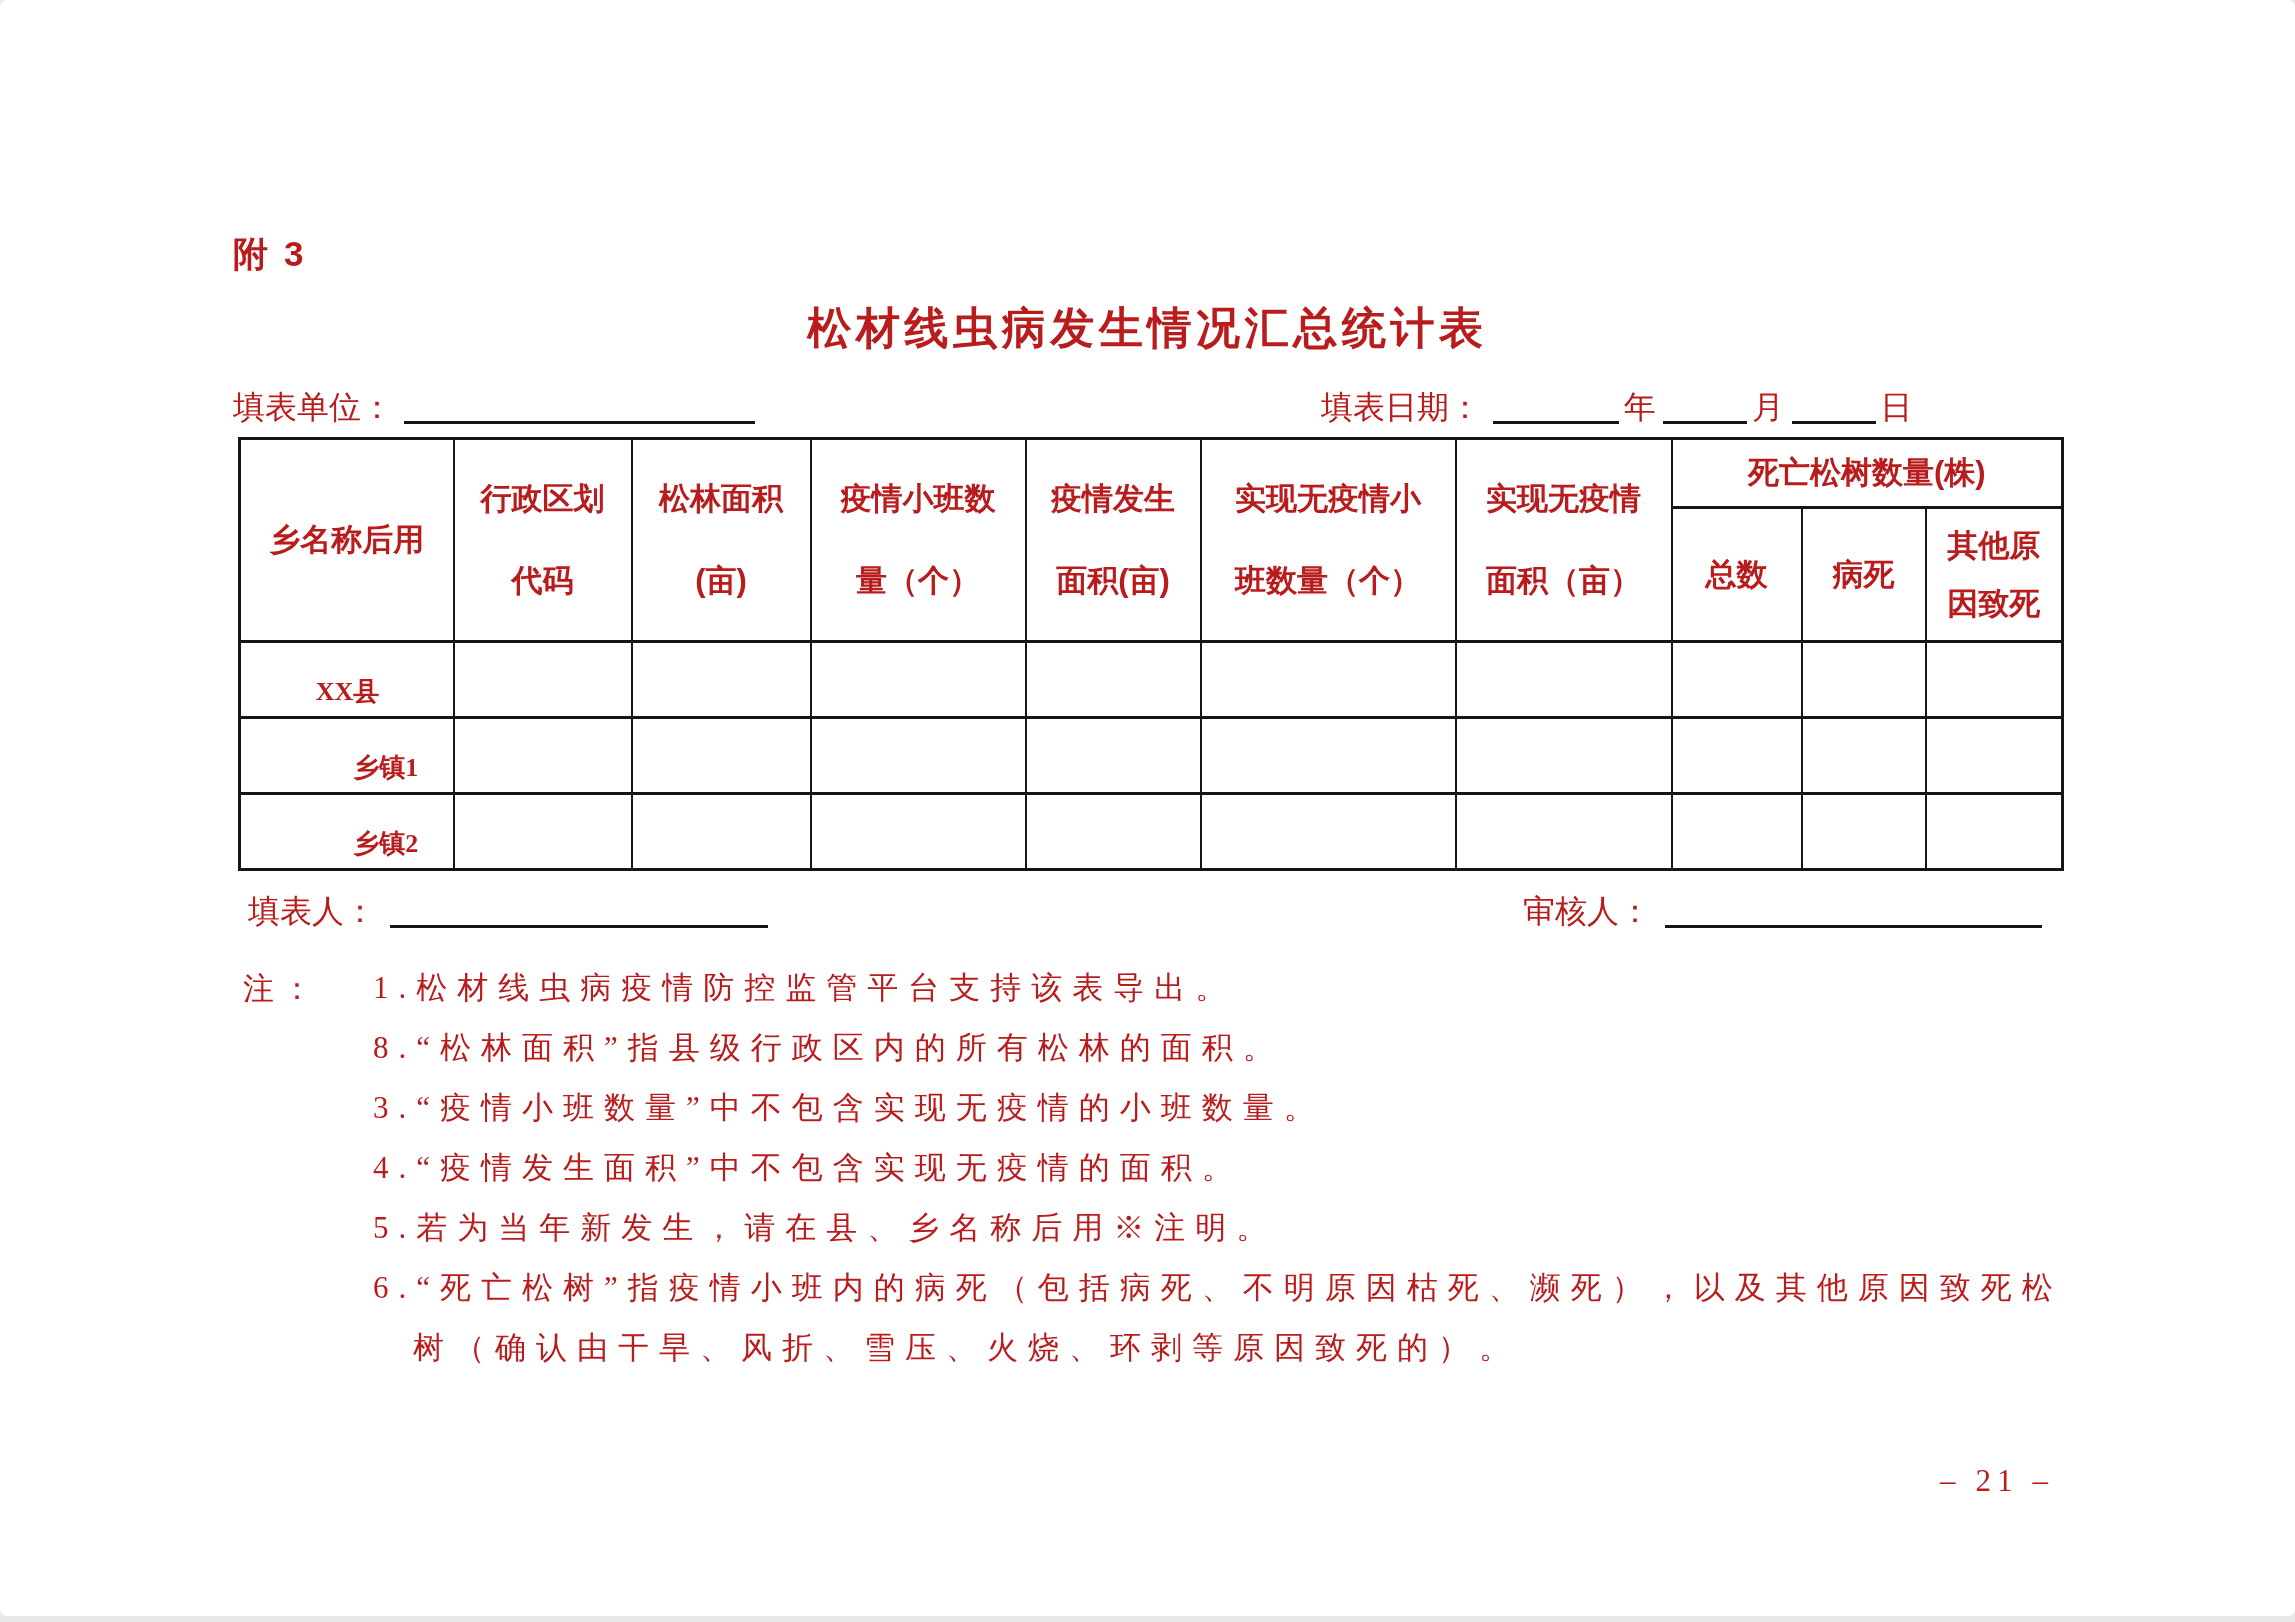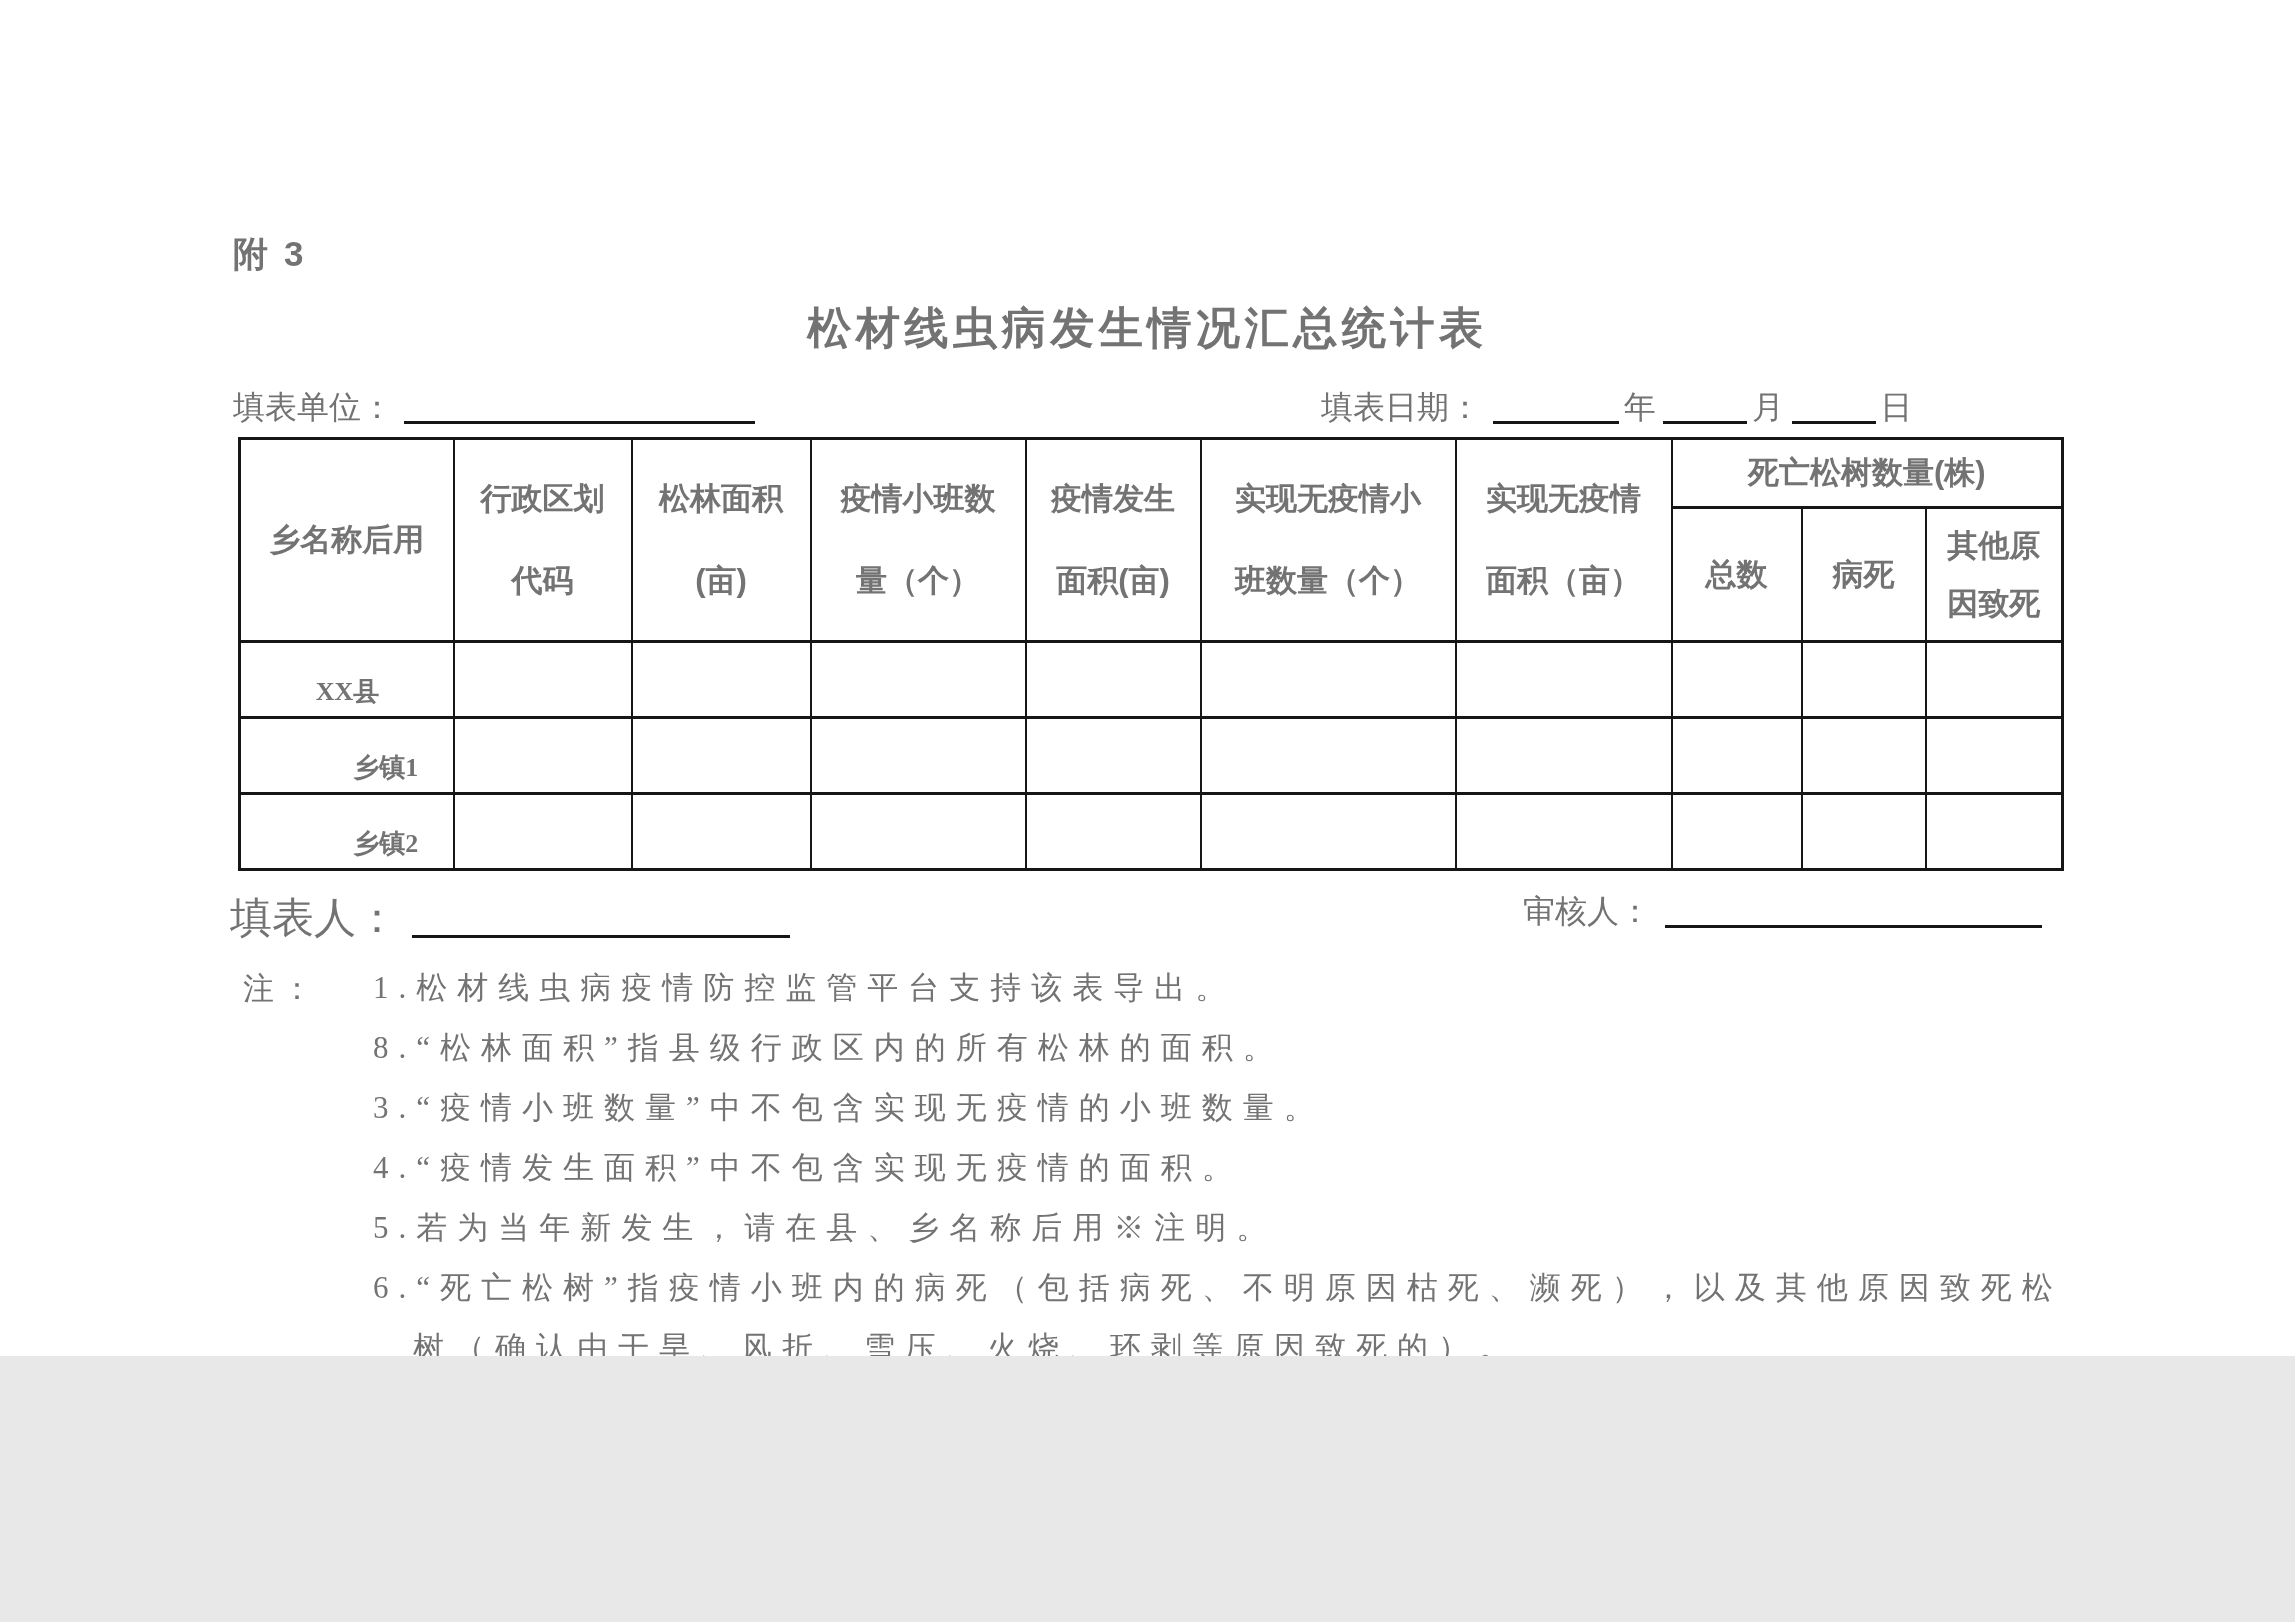--- a/index.html
+++ b/index.html
@@ -1,19 +1,20 @@
 <!DOCTYPE html>
 <html style="font-size:12.2px"><head>
 <meta charset="utf-8">
 <style>
   html,body{margin:0;padding:0;background:#e8e8e8;}
   .page{
-    position:relative;width:2295px;height:1356px;background:#ffffff;
-    color:#737373;font-family:"Liberation Serif","DejaVu Serif",serif;
+    position:relative;width:2295px;height:1616px;background:#ffffff;
+    color:#b91c1c;font-family:"Liberation Serif","DejaVu Serif",serif;
     overflow:hidden;
+    border-radius:7px;
   }
   
   .attach{
     position:absolute;left:233px;top:231px;font-size:35px;font-weight:600;
     font-family:"Liberation Sans","DejaVu Sans",sans-serif;letter-spacing:3.1px;
   }
   .doc-title{
     position:absolute;left:0;top:299px;width:100%;text-align:center;
     font-size:44px;font-weight:700;letter-spacing:4.6px;
     font-family:"Liberation Serif","DejaVu Serif",serif;
@@ -48,21 +49,21 @@
   table.stat tr.h1 th.group{line-height:1.2;}
   table.stat tr.h2 th{height:131px;line-height:1.85;}
   table.stat tbody tr{height:76px;}
   table.stat td.region{
     font-size:26px;text-align:center;vertical-align:middle;
     padding-left:1.5px;padding-top:23px;font-weight:bold;
   }
   table.stat td.region.indent{padding-left:78px;}
   table.stat td.val{font-size:26px;text-align:center;}
   
-  .sign-left{position:absolute;left:230px;top:890px;font-size:42px;white-space:nowrap;}
+  .sign-left{position:absolute;left:248px;top:890px;font-size:32px;white-space:nowrap;}
   .sign-right{position:absolute;left:1523px;top:890px;font-size:32px;white-space:nowrap;}
   .blank-filler{width:378px;margin-left:13.7px;}
   .blank-reviewer{width:377px;margin-left:13.7px;}
   
   .notes-label{position:absolute;left:243px;top:968px;font-size:31px;letter-spacing:7.6px;}
   .notes{position:absolute;left:373px;top:958px;width:1756px;font-size:31px;}
   .note-line{height:60px;line-height:60px;letter-spacing:10px;white-space:nowrap;}
   .note-line.cont{padding-left:40px;}
   
   .page-num{

